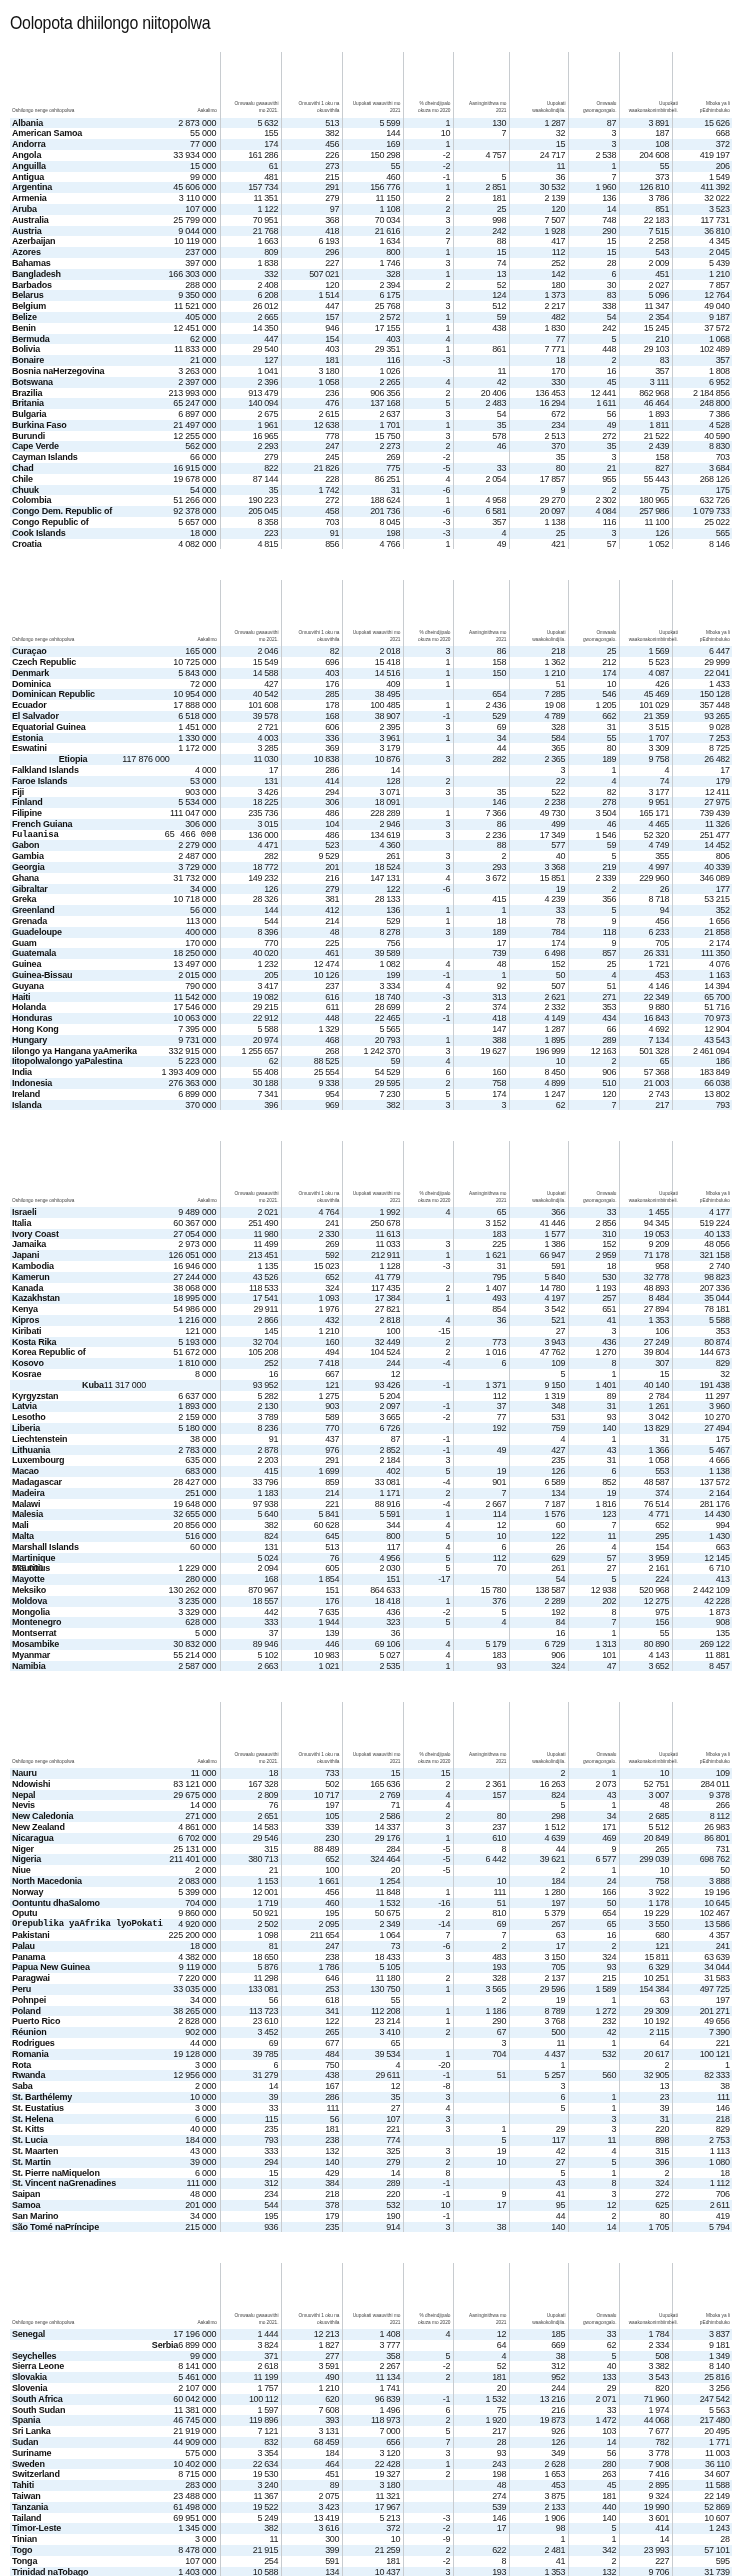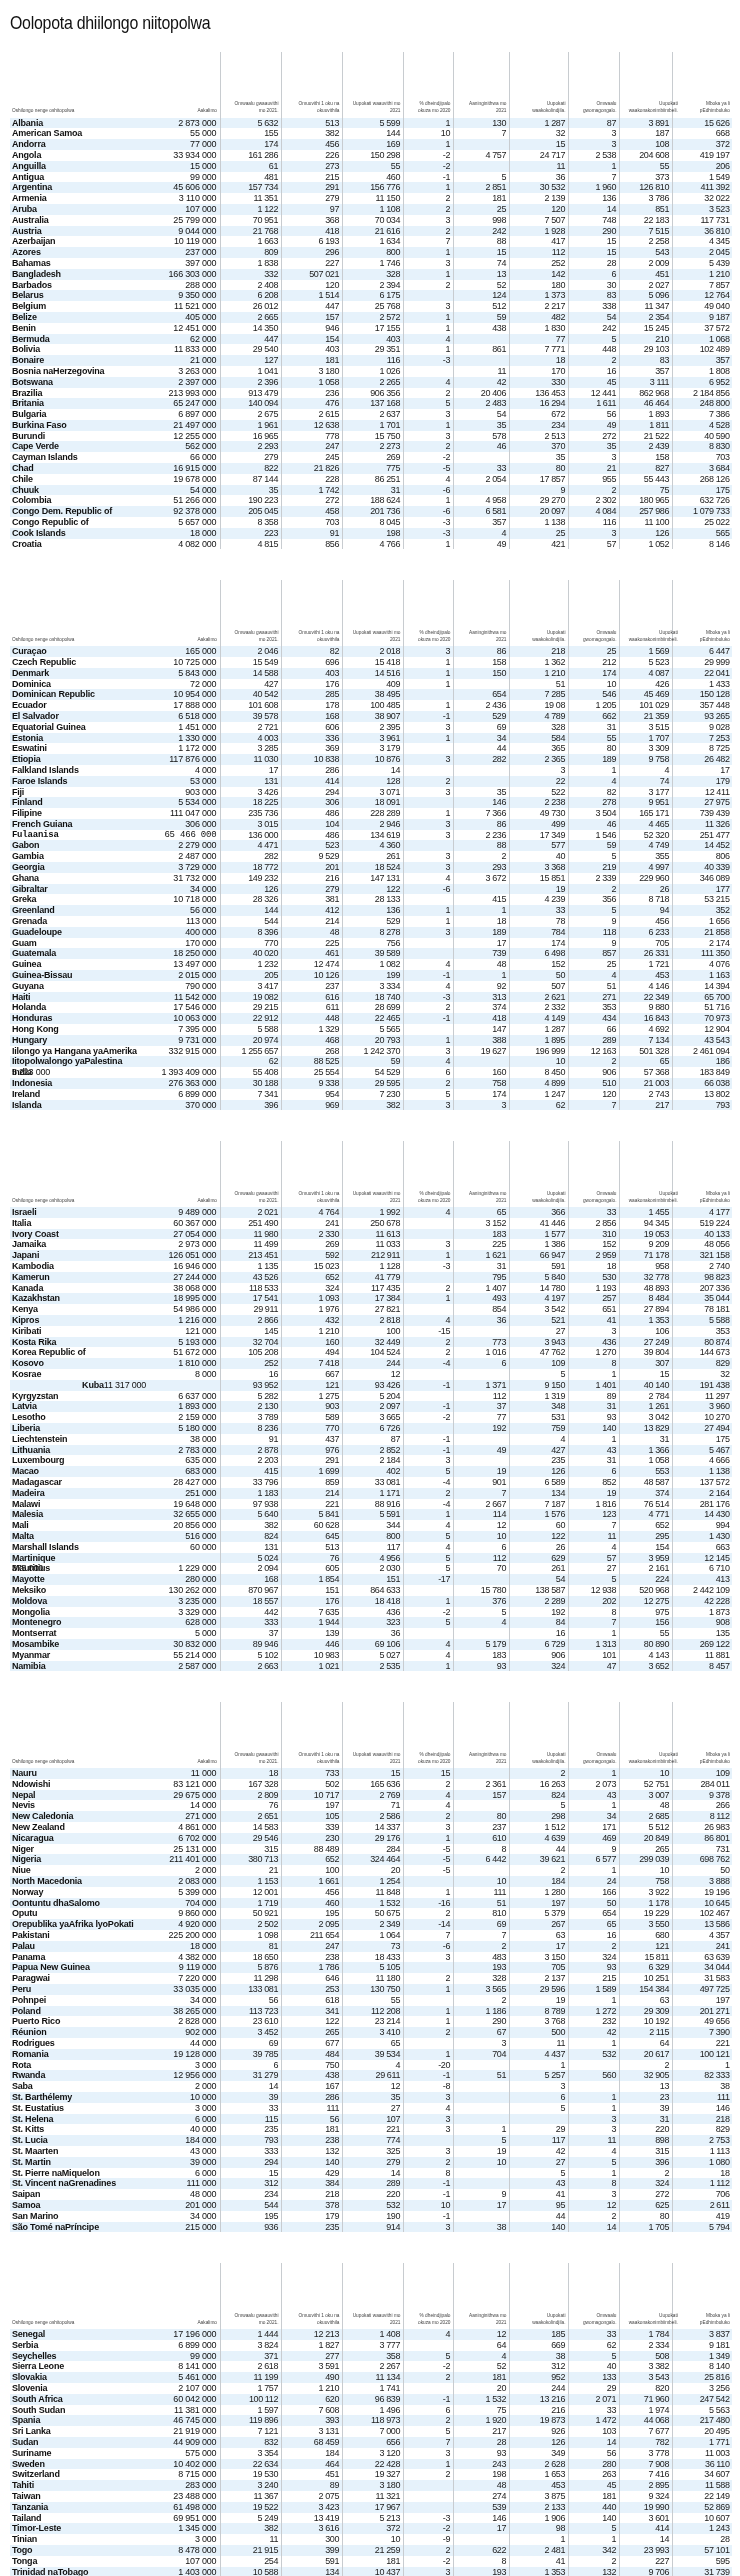--- a/index.html
+++ b/index.html
@@ -845,21 +845,21 @@
             <td>369</td>
             <td>3 179</td>
             <td></td>
             <td>44</td>
             <td>365</td>
             <td>80</td>
             <td>3 309</td>
             <td>8 725</td>
           </tr>
           <tr class="row">
-            <td class="name" style="display: flex; justify-content: space-between; font-weight: normal; gap: 35px;">
+            <td class="name" style="display: flex; justify-content: center; font-weight: normal; gap: 35px;">
               <span style="font-weight: bold;">Etiopia</span>
               <span style="padding-right: 0.6px;">117 876 000</span>
             </td>
             <td>11 030</td>
             <td>10 838</td>
             <td>10 876</td>
             <td>3</td>
             <td>282</td>
             <td>2 365</td>
             <td>189</td>
@@ -1265,21 +1265,21 @@
             <td>268</td>
             <td>1 242 370</td>
             <td>3</td>
             <td>19 627</td>
             <td>196 999</td>
             <td>12 163</td>
             <td>501 328</td>
             <td>2 461 094</td>
           </tr>
           <tr class="row">
-            <td class="name" style="display: flex; justify-content: space-between; font-weight: normal; flex-direction: column;">
+            <td class="name" style="display: flex; justify-content: space-between; font-weight: normal;">
               <span style="font-weight: bold;">Iitopolwalongo yaPalestina</span>
               <span style="padding-right: 0.6px;">5 223 000</span>
             </td>
             <td>62</td>
             <td>88 525</td>
             <td>59</td>
             <td>4</td>
             <td></td>
             <td>10</td>
             <td>2</td>
@@ -2266,21 +2266,21 @@
             <td>50 675</td>
             <td>2</td>
             <td>810</td>
             <td>5 379</td>
             <td>654</td>
             <td>19 229</td>
             <td>102 467</td>
           </tr>
           <tr class="row">
             <td class="name" style="display: flex; justify-content: space-between; font-weight: normal;">
-              <span style="font-weight: bold;">Orepublika yaAfrika lyoPokati</span>
+              <span style="font-weight: bold; font-family: Liberation Mono, monospace;">Orepublika yaAfrika lyoPokati</span>
               <span style="padding-right: 0.6px;">4 920 000</span>
             </td>
             <td>2 502</td>
             <td>2 095</td>
             <td>2 349</td>
             <td>-14</td>
             <td>69</td>
             <td>267</td>
             <td>65</td>
             <td>3 550</td>
@@ -2750,21 +2750,21 @@
             <td>12 213</td>
             <td>1 408</td>
             <td>4</td>
             <td>12</td>
             <td>185</td>
             <td>33</td>
             <td>1 784</td>
             <td>3 837</td>
           </tr>
           <tr class="row">
-            <td class="name" style="display: flex; justify-content: space-between; font-weight: normal;">
+            <td class="name" style="display: flex; justify-content: flex-end; font-weight: normal;">
               <span style="font-weight: bold;">Serbia</span>
               <span style="padding-right: 0.6px;">6 899 000</span>
             </td>
             <td>3 824</td>
             <td>1 827</td>
             <td>3 777</td>
             <td></td>
             <td>64</td>
             <td>669</td>
             <td>62</td>

